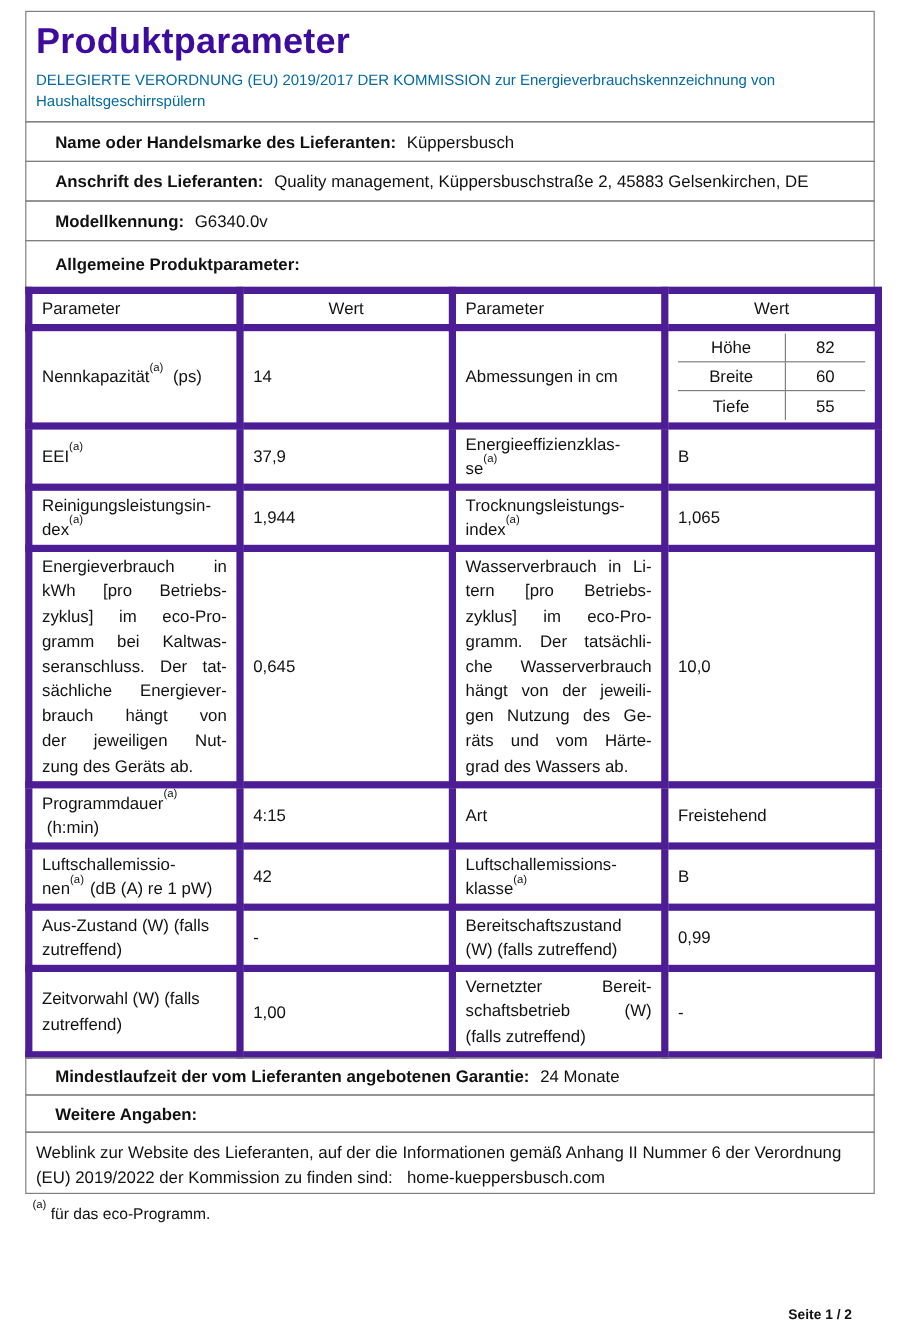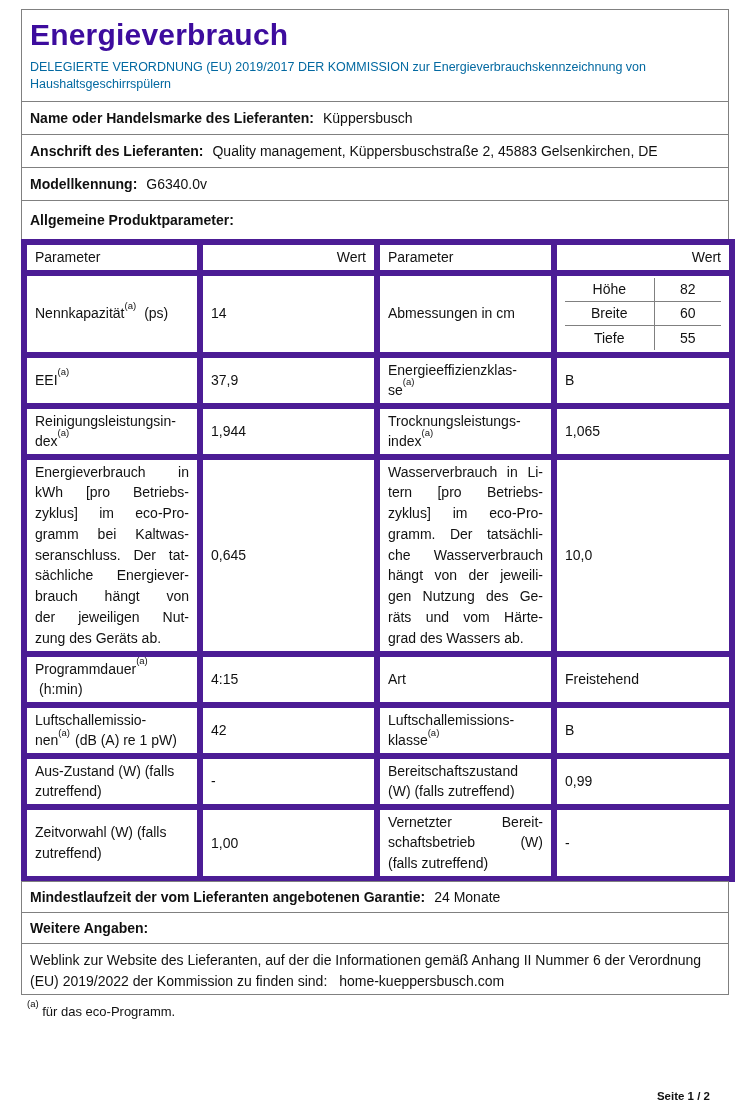--- a/index.html
+++ b/index.html
@@ -8,21 +8,21 @@
     position: relative;
     width: 750px; height: 1112px;
     font-family: "Liberation Sans", sans-serif;
     color: #111;
     overflow: hidden;
   }
   .doc { position: absolute; left: 21px; top: 10px; width: 708px; }
   .box {
     border: 1px solid #808080;
     margin-top: -1px;
-    padding: 0 8px;
+    padding: 0 24px;
     display: flex;
     align-items: center;
   }
   .title-box { display: block; padding: 8px 10px 10px 8px; height: 93px; }
   .doc-title {
     font-size: 30px; font-weight: bold; color: #3d0c9e;
     letter-spacing: 0.2px; line-height: 34px;
   }
   .doc-subtitle { font-size: 12.5px; line-height: 17px; margin-top: 7px; color: #0369a1; }
   .kv-row { height: 34px; font-size: 14px; }
@@ -35,21 +35,21 @@
     border: 6px solid #4c1d95;
     font-size: 14px; font-weight: normal;
     padding: 2px 8px;
     vertical-align: middle;
     text-align: left;
     line-height: 20.5px;
   }
   col.c1 { width: 176px; } col.c2 { width: 177px; }
   col.c3 { width: 177px; } col.c4 { width: 178px; }
   th.hdr { height: 25px; }
-  th.hdr.center, td.val { text-align: right; }
+  th.hdr.center, td.val { text-align: center; }
   td.cell-tall { height: 46px; }
   tr.r-cap td { height: 24px; }
   td.dims-cell { padding: 0; }
   table.dims { width: 100%; border-collapse: collapse; table-layout: fixed; }
   table.dims td { border: none; height: 24px; text-align: center; padding: 0 6px; }
   table.dims tr:not(:last-child) td { border-bottom: 1px solid #808080; }
   table.dims td.dim-label { border-right: 1px solid #808080; width: 89px; }
   td.longcell { height: 187px; vertical-align: middle; padding: 2px 8px; }
   .jline { text-align: justify; text-align-last: justify; line-height: 20.8px; }
   .jline.last { text-align: right; text-align-last: left; }
@@ -69,21 +69,21 @@
     position: absolute; right: 40px; bottom: 10px;
     font-size: 11.5px; font-weight: bold;
   }
 </style>
 </head>
 <body>
 
 <div class="doc">
 
   <div class="box title-box">
-    <div class="doc-title">Energieverbrauch</div>
+    <div class="doc-title">Produktparameter</div>
     <div class="doc-subtitle">DELEGIERTE VERORDNUNG (EU) 2019/2017 DER KOMMISSION zur Energieverbrauchskennzeichnung von Haushaltsgeschirrspülern</div>
   </div>
 
   <div class="box kv-row">
     <span class="lbl">Name oder Handelsmarke des Lieferanten:</span>
     <span class="val">Küppersbusch</span>
   </div>
 
   <div class="box kv-row">
     <span class="lbl">Anschrift des Lieferanten:</span>

